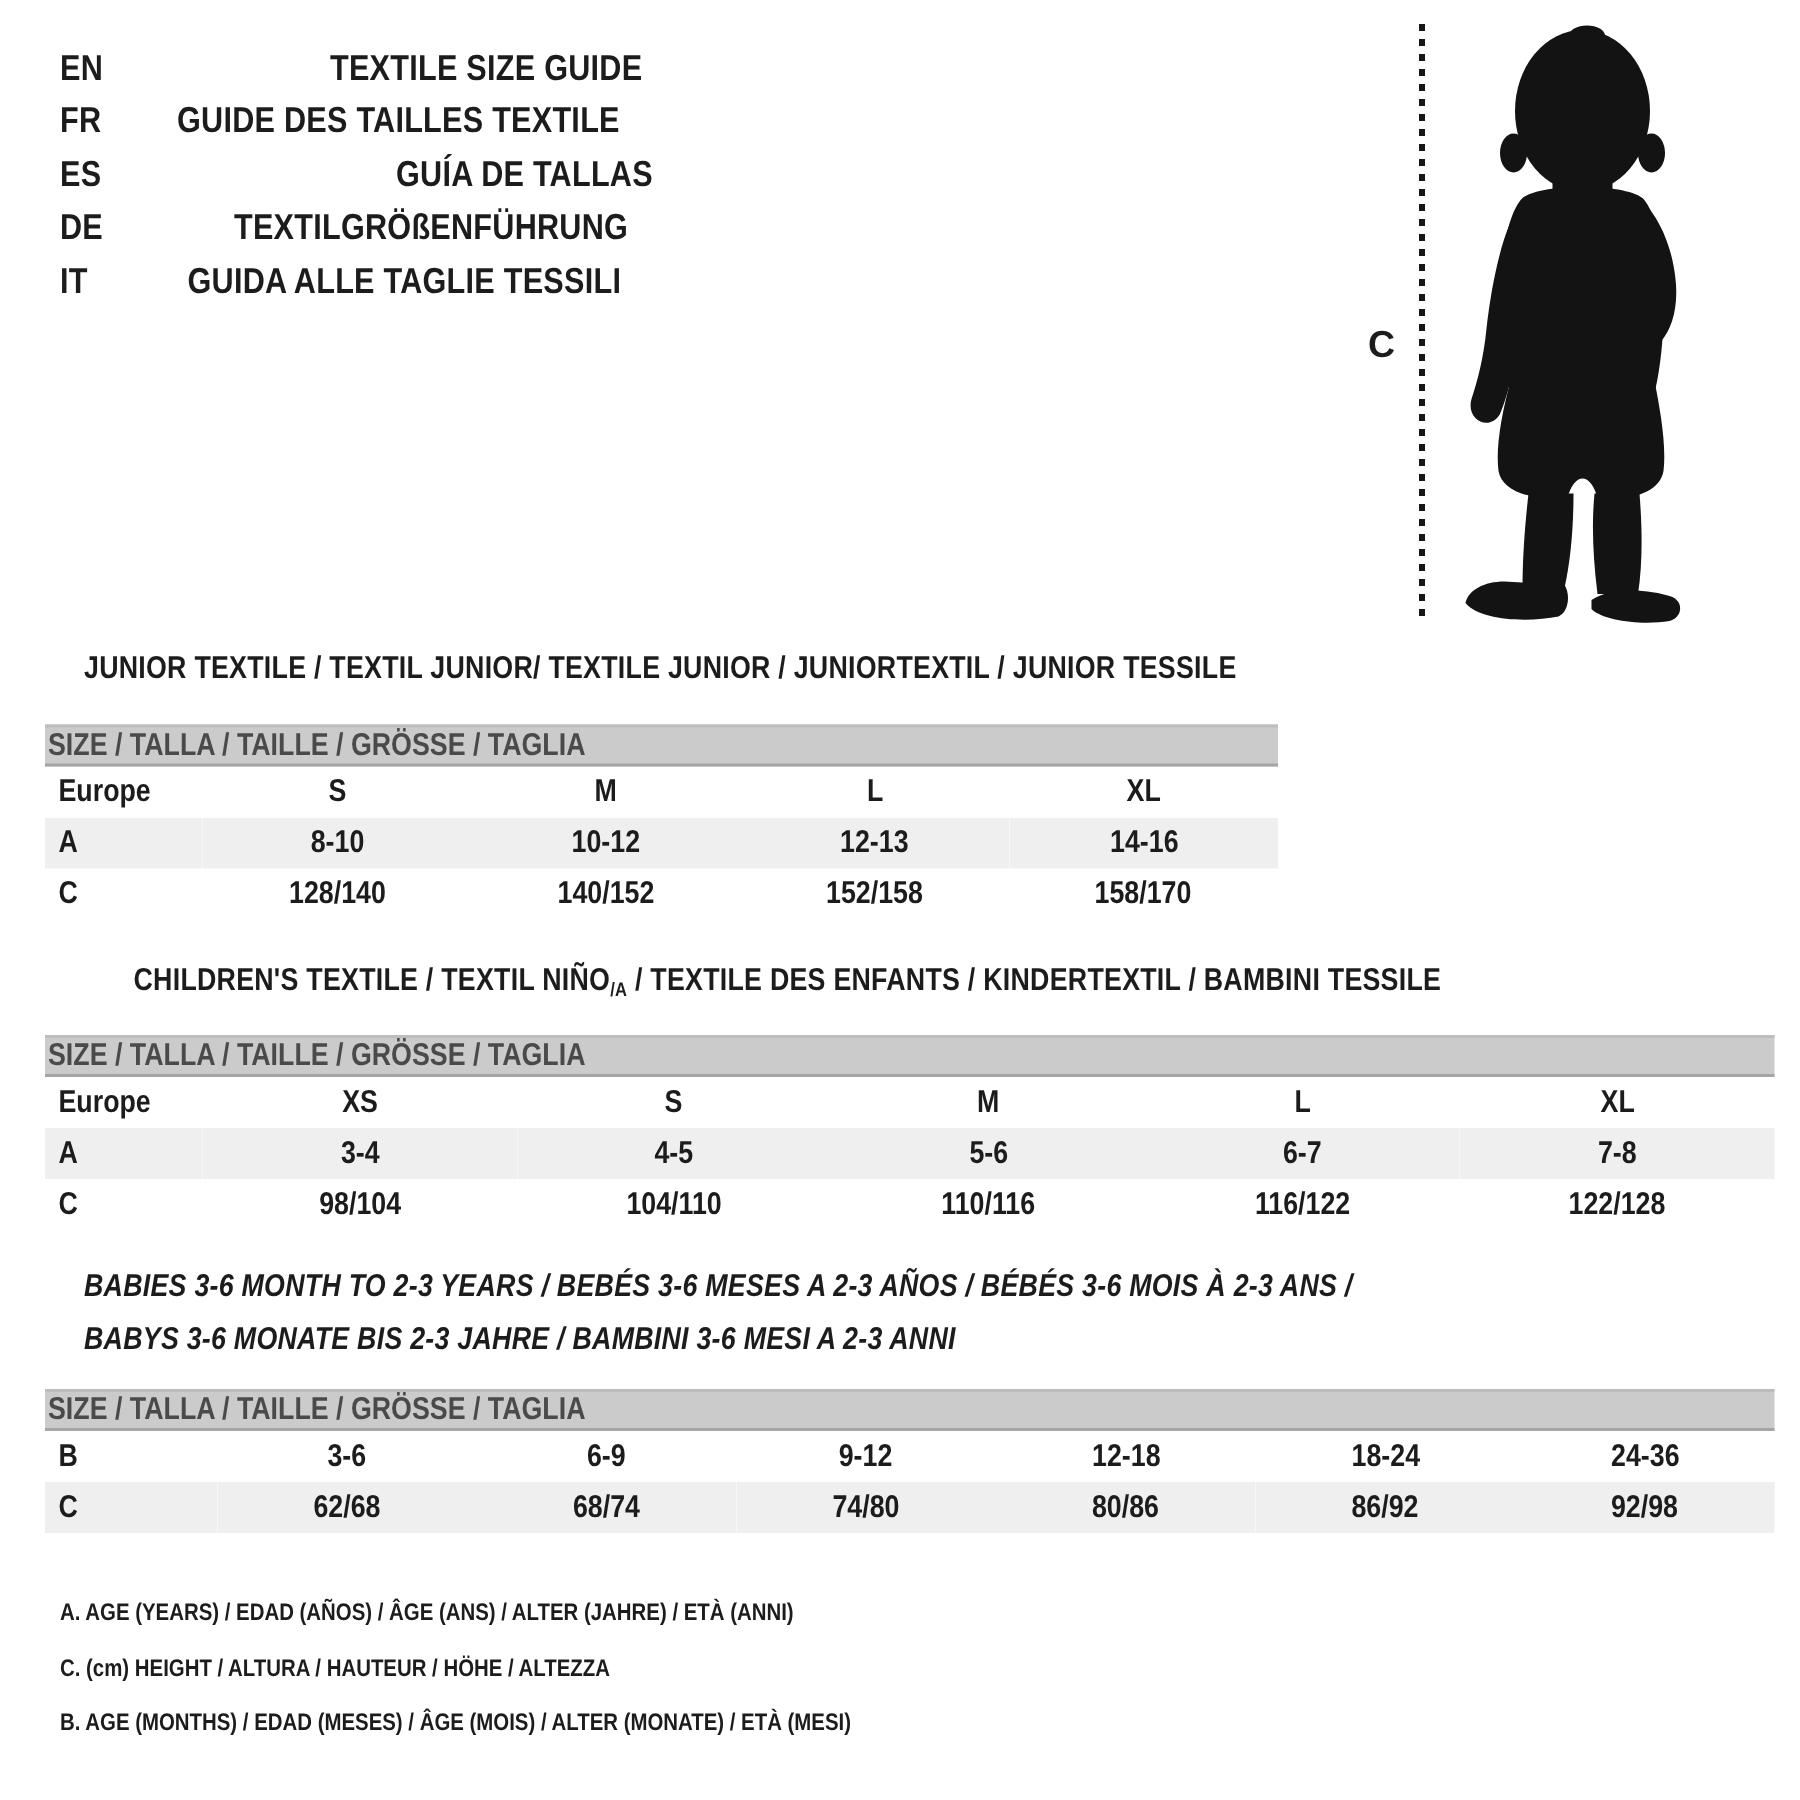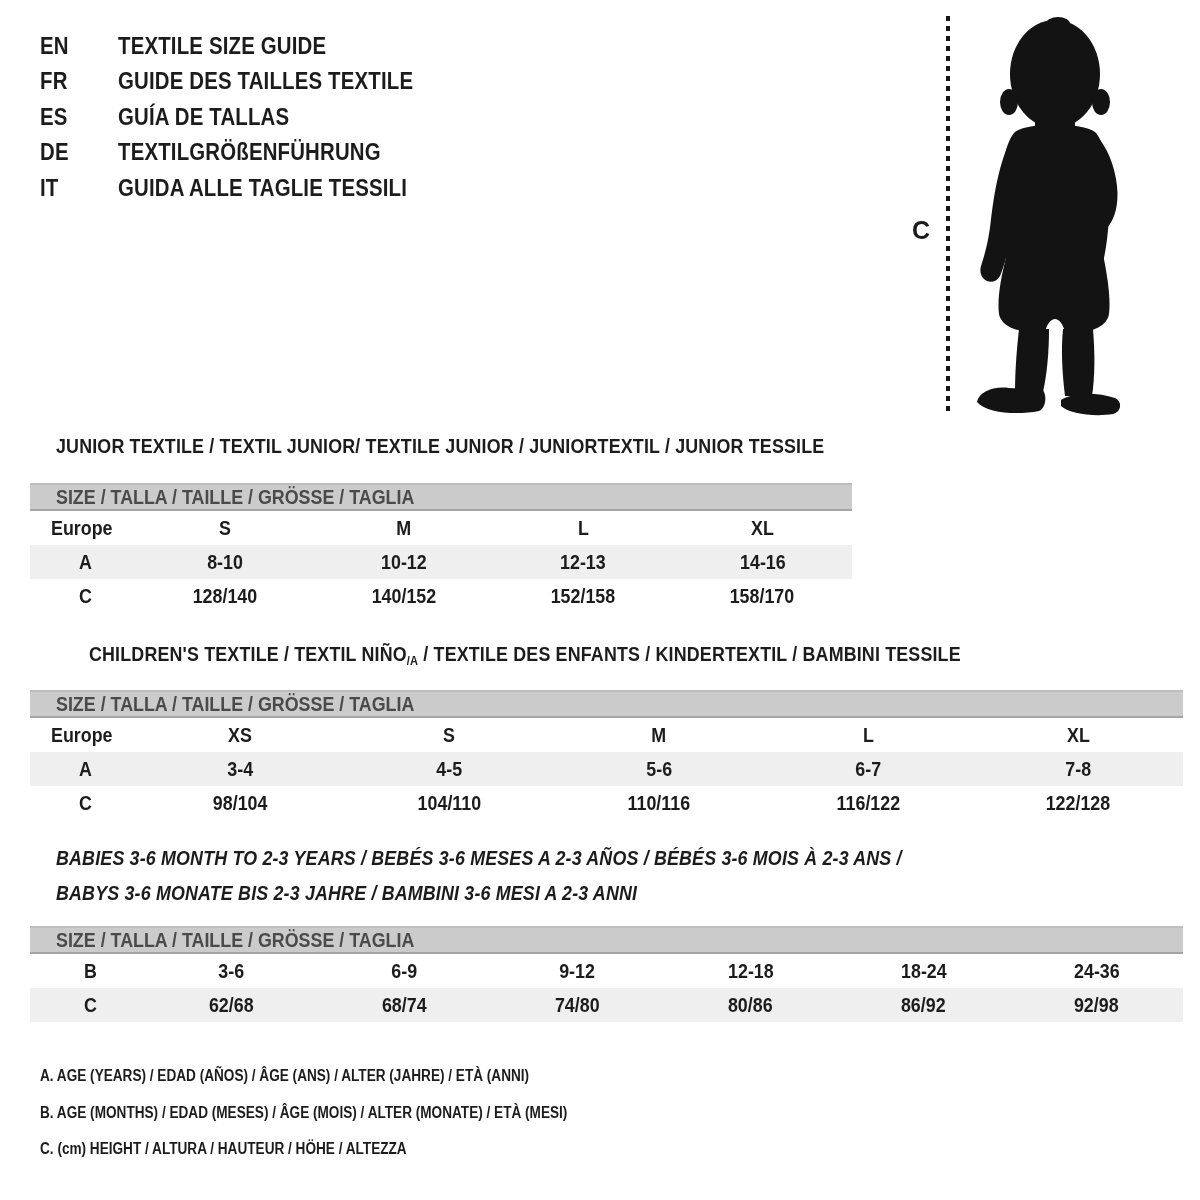--- a/index.html
+++ b/index.html
@@ -10,41 +10,41 @@
     -webkit-font-smoothing:antialiased;
   }
   .abs{position:absolute;}
   
   .sq{display:inline-block;white-space:nowrap;transform:scaleX(0.85);}
   .o-l{transform-origin:0 50%;}
   .o-c{transform-origin:50% 50%;}
 
   
   #lang-guide{left:40px;top:28px;font-size:24px;letter-spacing:0.2px;}
-  .lang-row{display:flex;height:35.5px;align-items:center;}
+  .lang-row{display:flex;height:35.5px;align-items:center;justify-content:space-between;}
   .lang-code{width:78px;}
 
   
   #height-line{left:946px;top:16px;width:4px;height:398px;
     background:repeating-linear-gradient(to bottom,#161616 0 5px,transparent 5px 10px);}
   #height-label{left:912px;top:216px;font-size:25px;}
   #baby-svg{left:963px;top:14px;}
 
   
   .section-title{left:56px;font-size:21px;line-height:24px;letter-spacing:0.2px;}
   .sub{font-size:13px;vertical-align:-4px;}
 
   
   .tbl{left:30px;}
   .size-bar{height:24px;line-height:24px;background:#cbcbcb;
     border-top:2px solid #bdbdbd;border-bottom:2px solid #a5a5a5;
-    color:#4a4a4a;padding-left:26px;font-size:21px;}
+    color:#4a4a4a;padding-left:2px;font-size:21px;}
   .tbl table{border-collapse:collapse;table-layout:fixed;width:100%;font-size:21px;}
   .tbl td{height:34px;text-align:center;padding:0;overflow:hidden;}
-  .tbl td.lbl{text-align:center;padding-left:9px;}
+  .tbl td.lbl{text-align:left;padding-left:9px;}
   tr.stripe{background:#efefef;}
 
   
   #legend{left:40px;top:1058px;font-size:16px;line-height:36.5px;}
 </style>
 </head>
 <body>
 
 <div id="lang-guide" class="abs">
   <div class="lang-row">
@@ -211,15 +211,15 @@
         <td><span class="sq o-c">80/86</span></td>
         <td><span class="sq o-c">86/92</span></td>
         <td><span class="sq o-c">92/98</span></td>
       </tr>
     </tbody>
   </table>
 </div>
 
 <div id="legend" class="abs">
   <div><span class="sq o-l">A. AGE (YEARS) / EDAD (AÑOS) / ÂGE (ANS) / ALTER (JAHRE) / ETÀ (ANNI)</span></div>
+  <div><span class="sq o-l">C. (cm) HEIGHT / ALTURA / HAUTEUR / HÖHE / ALTEZZA</span></div>
   <div><span class="sq o-l">B. AGE (MONTHS) / EDAD (MESES) / ÂGE (MOIS) / ALTER (MONATE) / ETÀ (MESI)</span></div>
-  <div><span class="sq o-l">C. (cm) HEIGHT / ALTURA / HAUTEUR / HÖHE / ALTEZZA</span></div>
 </div>
 
 </body></html>

